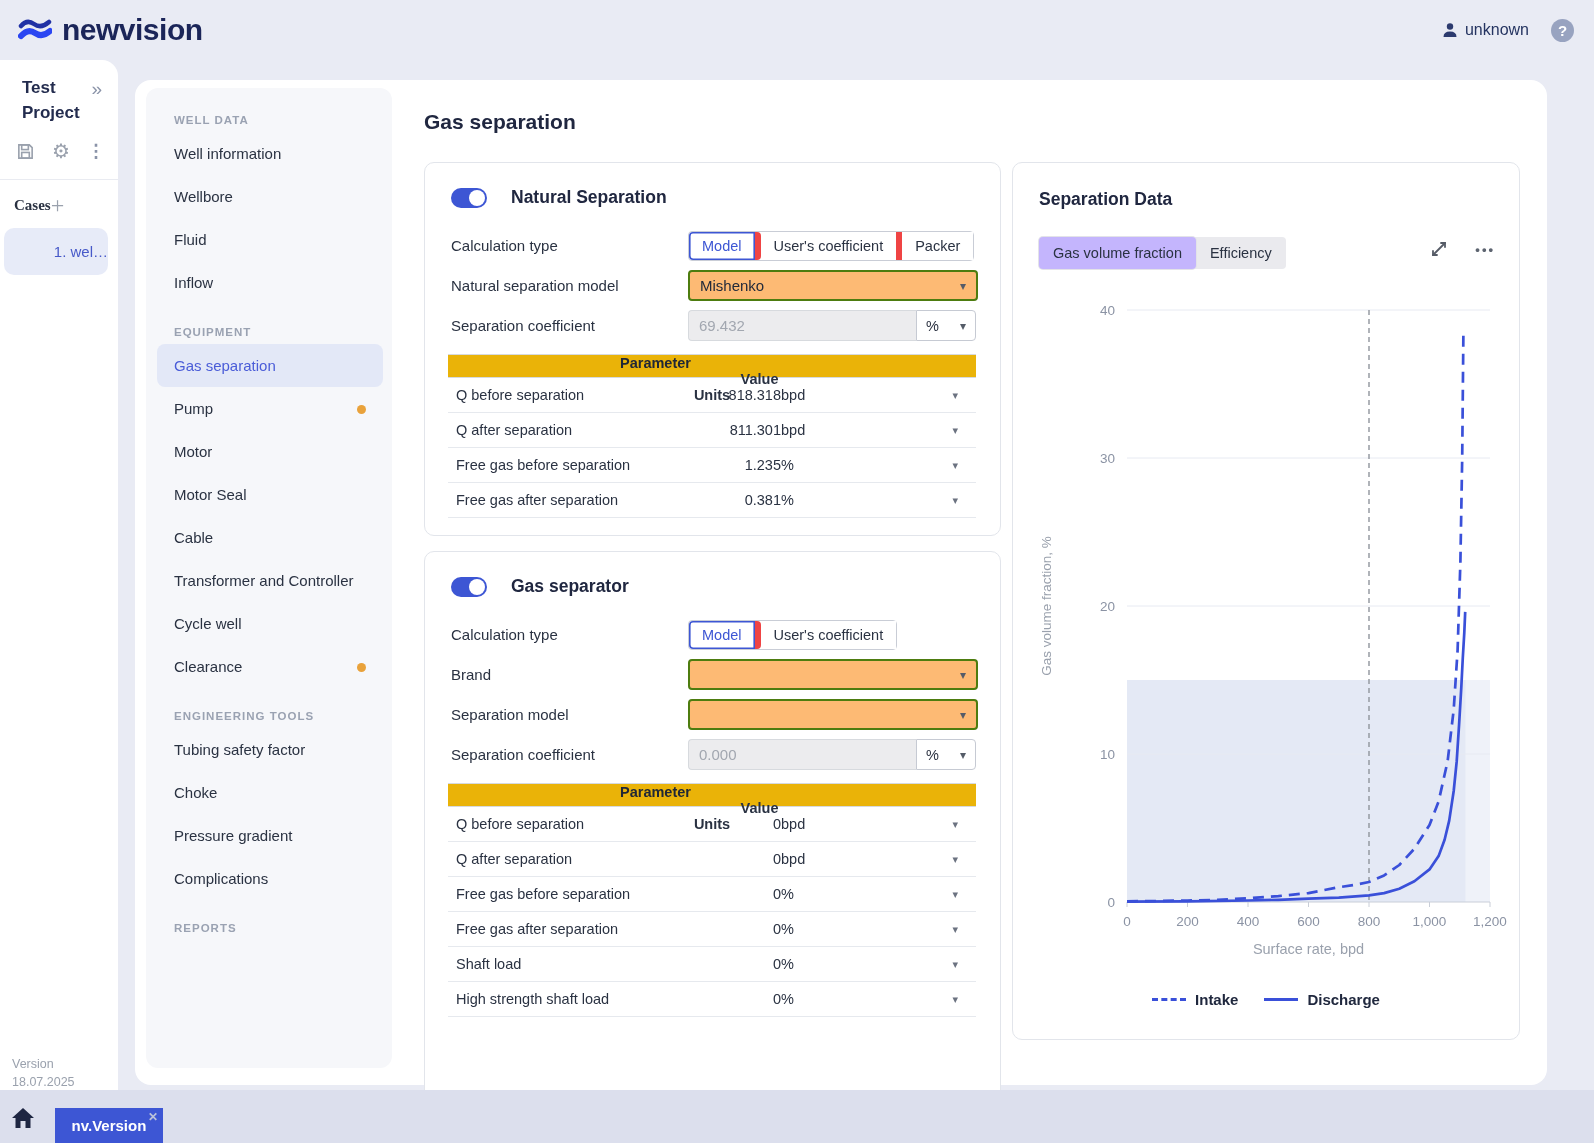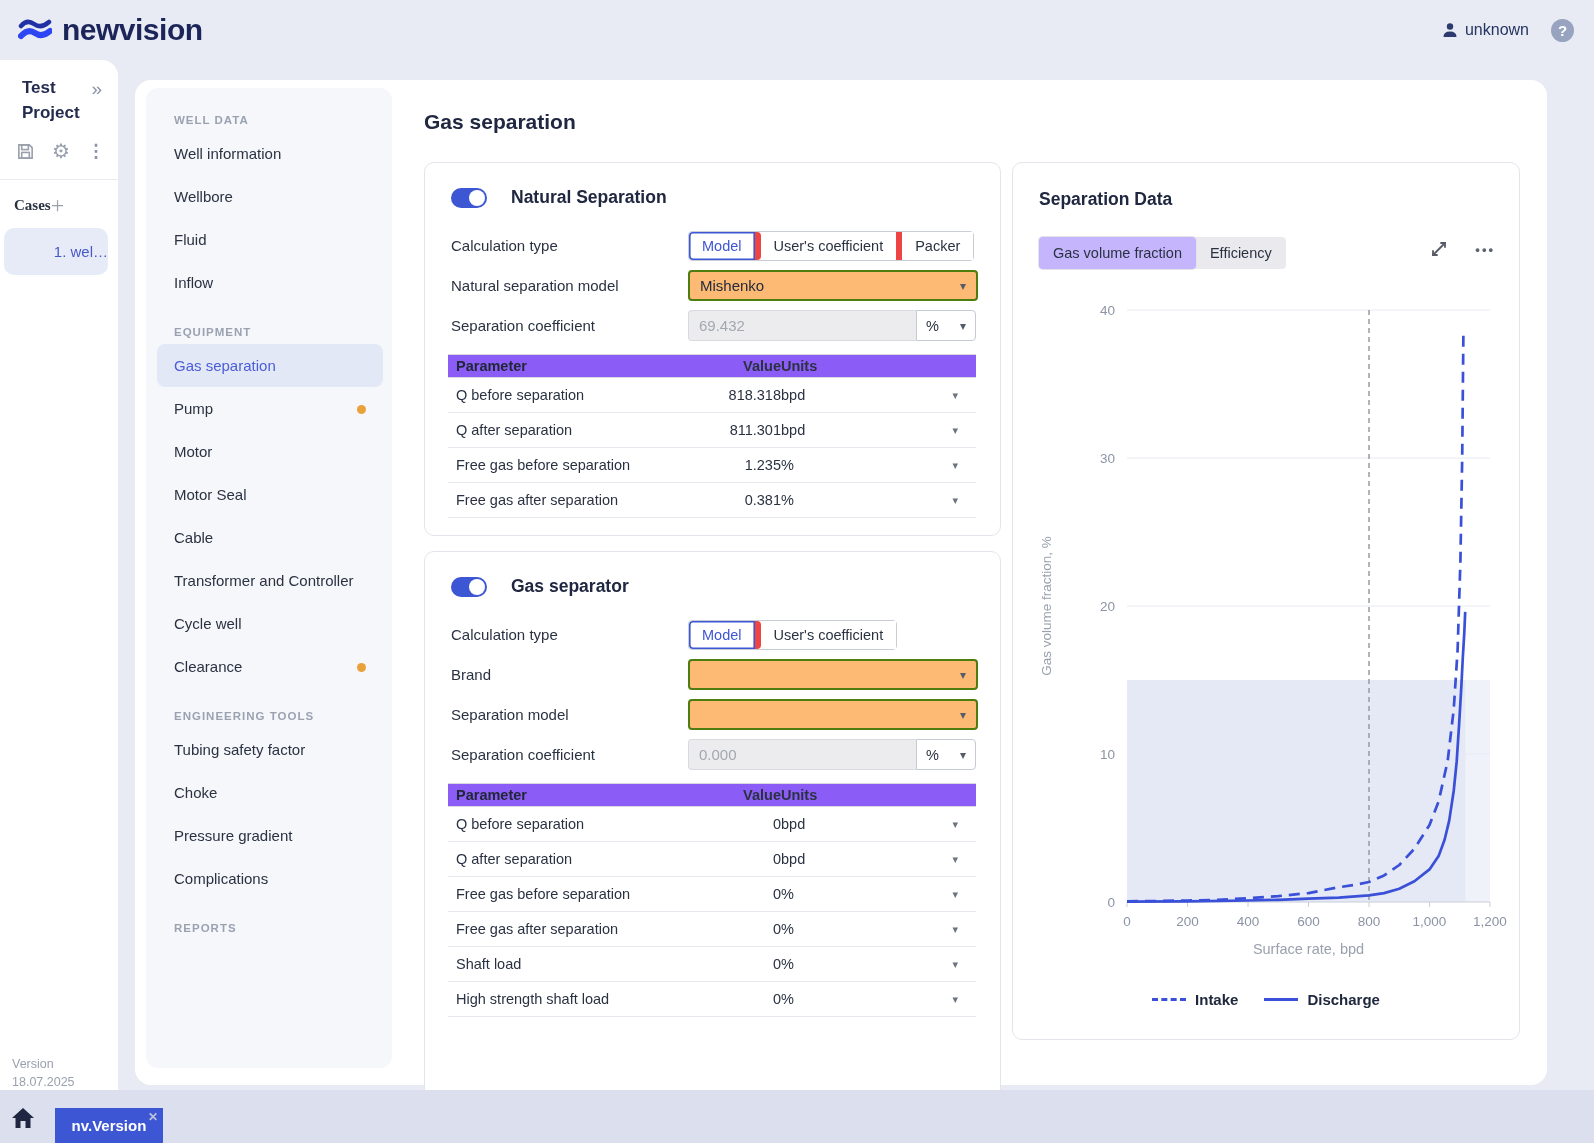--- a/index.html
+++ b/index.html
@@ -63,21 +63,21 @@
   .select-box { width:290px; height:31px; border:2px solid #4d7c0f; border-radius:4px; background:#fdba74; display:flex; align-items:center; padding:0 10px; font-size:15px; color:#232a3a; cursor:pointer; position:relative; }
   .select-box .caret { position:absolute; right:10px; color:#555c68; font-size:12px; }
 
   .coef-wrap { display:flex; width:290px; }
   .coef-input { flex:1; height:31px; background:#ececee; border:1px solid #d7dade; border-right:none; border-radius:4px 0 0 4px; color:#a2a7b0; font-size:15px; display:flex; align-items:center; padding:0 10px; }
   .unit-box { width:60px; height:31px; border:1px solid #c6cad3; border-radius:0 4px 4px 0; background:#fff; display:flex; align-items:center; justify-content:space-between; padding:0 9px; font-size:14.5px; color:#2a3140; cursor:pointer; }
   .unit-box .caret { color:#555c68; font-size:12px; }
 
   .param-table { margin:13px 24px 0 23px; font-size:14.5px; }
   .pt-row { display:flex; align-items:center; height:35px; border-bottom:1px solid #e6e9ee; }
-  .pt-header { height:24px; background:#8b5cf6; border-top:1px solid #d6dade; border-bottom:1px solid #d6dade; font-weight:bold; color:#202736; }
+  .pt-header { height:24px; background:#eab308; border-top:1px solid #d6dade; border-bottom:1px solid #d6dade; font-weight:bold; color:#202736;flex-direction:column; }
   .pt-c1 { width:200px; padding-left:8px; color:#2a3242; }
   .pt-header .pt-c1 { color:#202736; }
   .pt-c2 { width:133px; text-align:right; color:#2a3242; }
   .pt-c3 { flex:1; color:#2a3242; position:relative; }
   .pt-c3 .caret { position:absolute; right:18px; top:50%; transform:translateY(-50%); color:#6b7280; font-size:11px; }
 
   
   .sep-title { position:absolute; left:26px; top:26px; font-size:17.5px; font-weight:bold; color:#202740; }
   .chart-tabs { position:absolute; left:26px; top:74px; display:inline-flex; background:#eaeaee; border-radius:4px; }
   .chart-tab { padding:8px 14px; font-size:14.5px; color:#2a3242; cursor:pointer; border-radius:4px; white-space:nowrap; }

